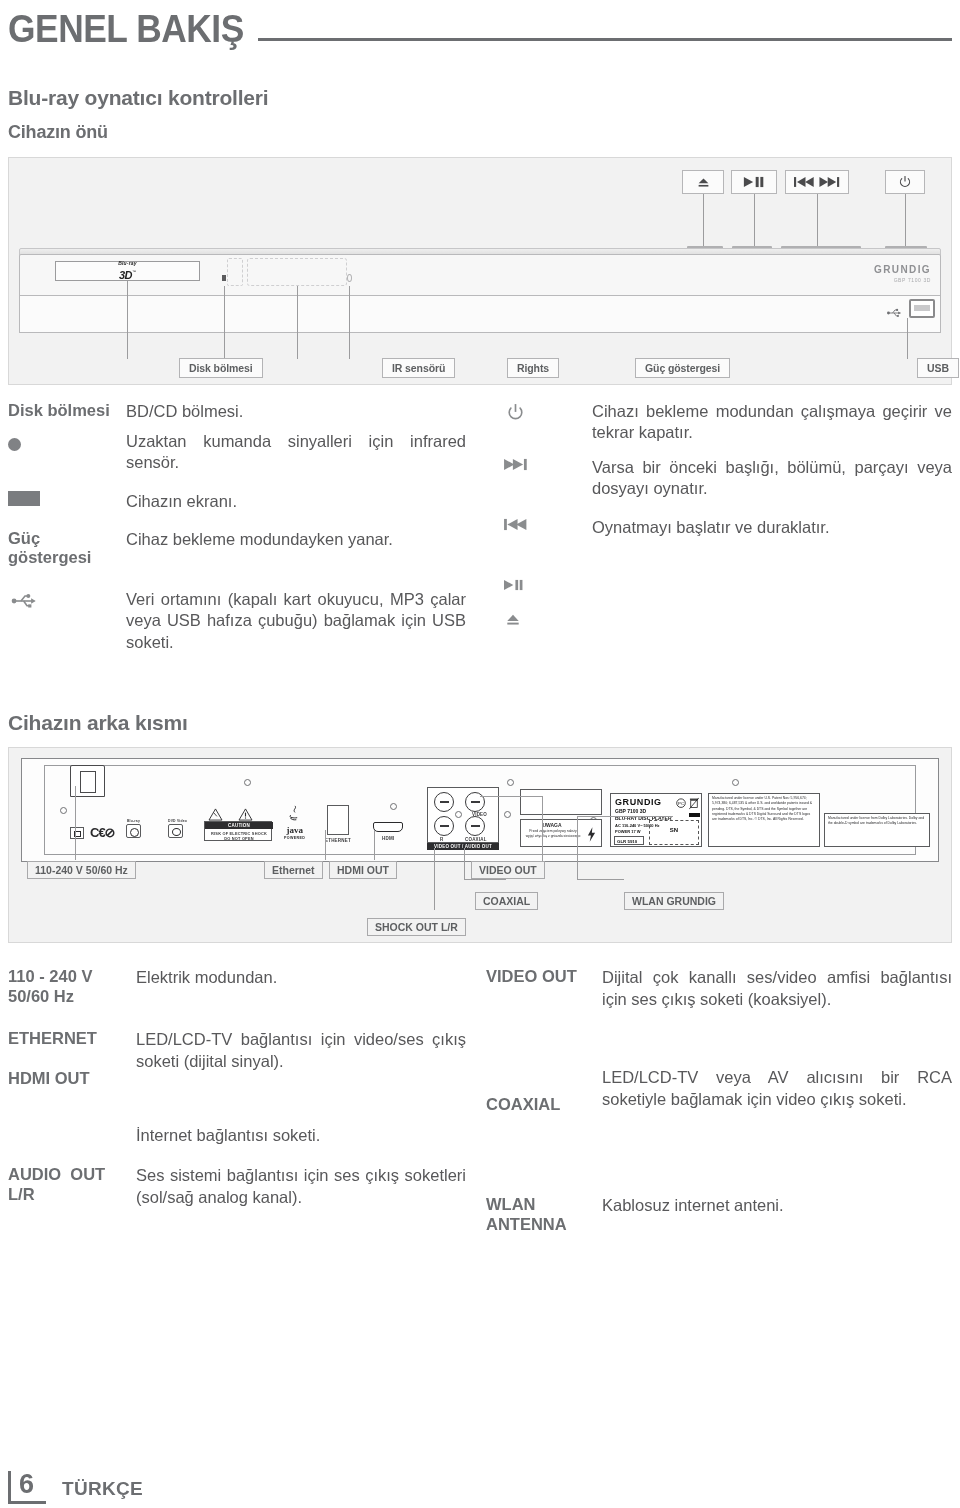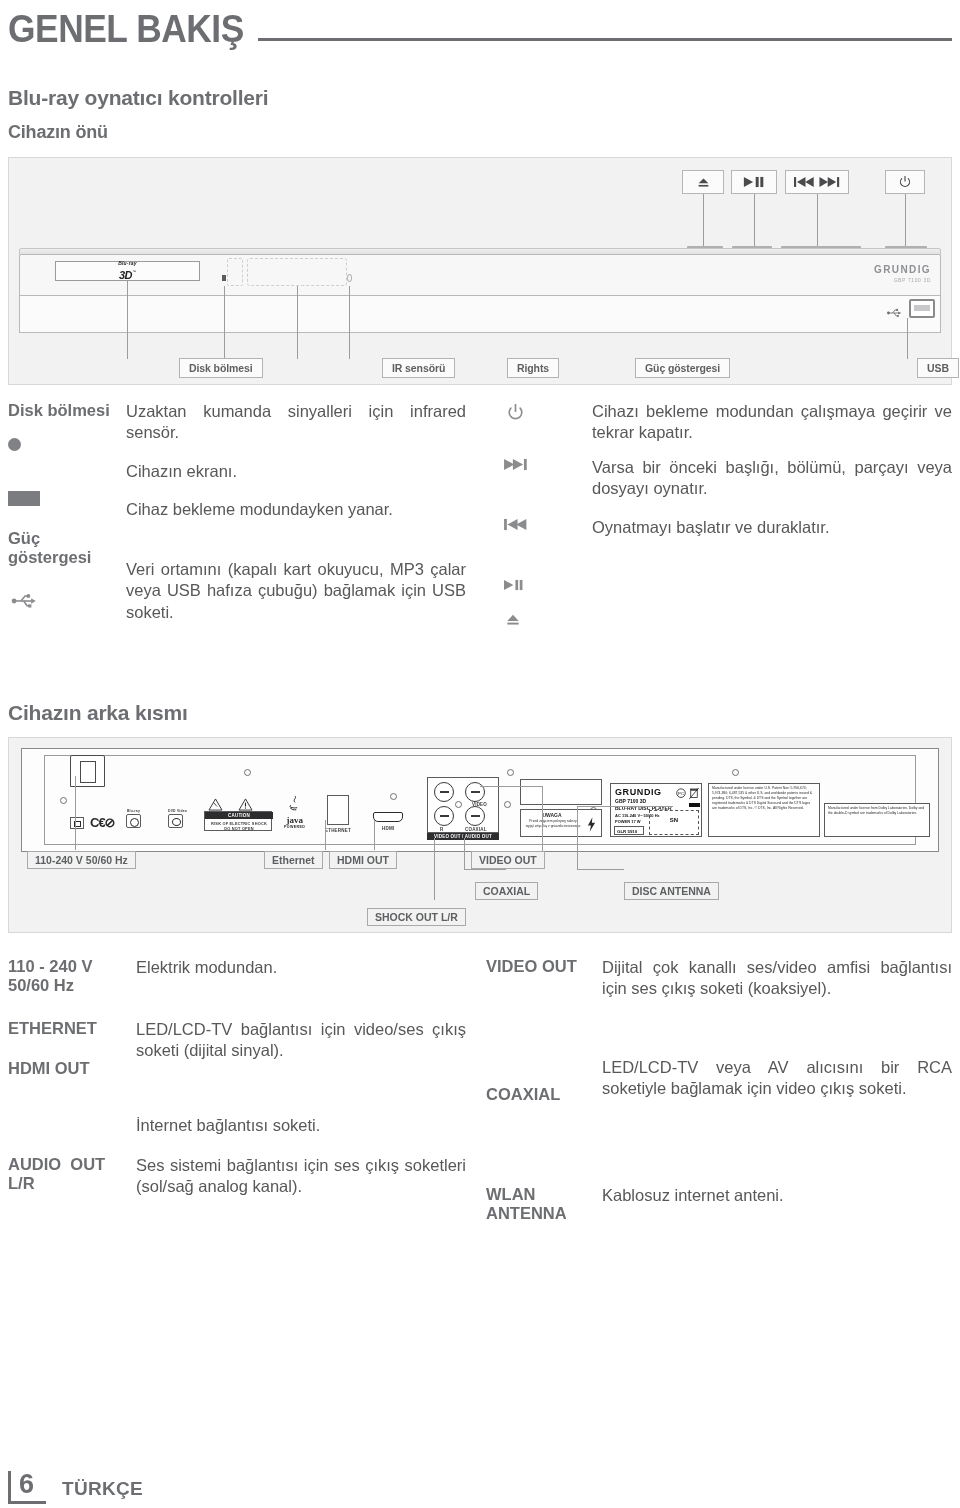--- a/index.html
+++ b/index.html
@@ -251,20 +251,21 @@
             <path d="M1.8 6 H17" stroke="#8a8c8e" stroke-width="1.2" fill="none"></path>
             <path d="M7 6 L10 2.2 H13.5" stroke="#8a8c8e" stroke-width="1.2" fill="none"></path>
             <path d="M9 6 L11.5 9.6 H13.2" stroke="#8a8c8e" stroke-width="1.2" fill="none"></path>
             <rect x="12.4" y="8.5" width="2.4" height="2.4" fill="#8a8c8e"></rect>
             <polygon points="18,6 14.6,4 14.6,8" fill="#8a8c8e"></polygon>
             <circle cx="12.5" cy="2.2" r="1.5" fill="#8a8c8e"></circle>
           </svg>
         </div>
       </div>
       <div class="valcol">
+        <div class="vrow" style="height:30px">BD/CD bölmesi.</div>
         <div class="vrow" style="height:60px">Uzaktan kumanda sinyalleri için infrared sensör.</div>
         <div class="vrow" style="height:38px">Cihazın ekranı.</div>
         <div class="vrow" style="height:60px">Cihaz bekleme modundayken yanar.</div>
         <div class="vrow">Veri ortamını (kapalı kart okuyucu, MP3 çalar veya USB hafıza çubuğu) bağlamak için USB soketi.</div>
       </div>
     </div>
 
     <div class="col right">
       <div class="keycol narrow">
         <div style="height:56px;padding-left:20px;padding-top:2px">
@@ -440,21 +441,21 @@
     <div class="rl" style="left:568px;top:68px;width:96px;height:1px;"></div>
     <div class="rl" style="left:568px;top:68px;width:1px;height:63px;"></div>
     <div class="rl" style="left:568px;top:131px;width:47px;height:1px;"></div>
 
     <div class="rear-callout" style="left:18px;top:113px;">110-240 V 50/60 Hz</div>
     <div class="rear-callout" style="left:255px;top:113px;">Ethernet</div>
     <div class="rear-callout" style="left:320px;top:113px;">HDMI OUT</div>
     <div class="rear-callout" style="left:462px;top:113px;">VIDEO OUT</div>
     <div class="rear-callout" style="left:466px;top:144px;">COAXIAL</div>
     <div class="rear-callout" style="left:358px;top:170px;">SHOCK OUT L/R</div>
-    <div class="rear-callout" style="left:615px;top:144px;">DISC ANTENNA</div>
+    <div class="rear-callout" style="left:615px;top:144px;">WLAN GRUNDIG</div>
   </div>
 
   <div class="desc" style="margin-top:24px">
 
     <div class="col left">
       <div class="keycol narrow" style="width:128px">
         <div class="krow" style="height:62px">110 - 240 V<br>50/60 Hz</div>
         <div class="krow" style="height:40px">ETHERNET</div>
         <div class="krow" style="height:96px">HDMI OUT</div>
         <div class="krow">AUDIO&nbsp; OUT<br>L/R</div>

